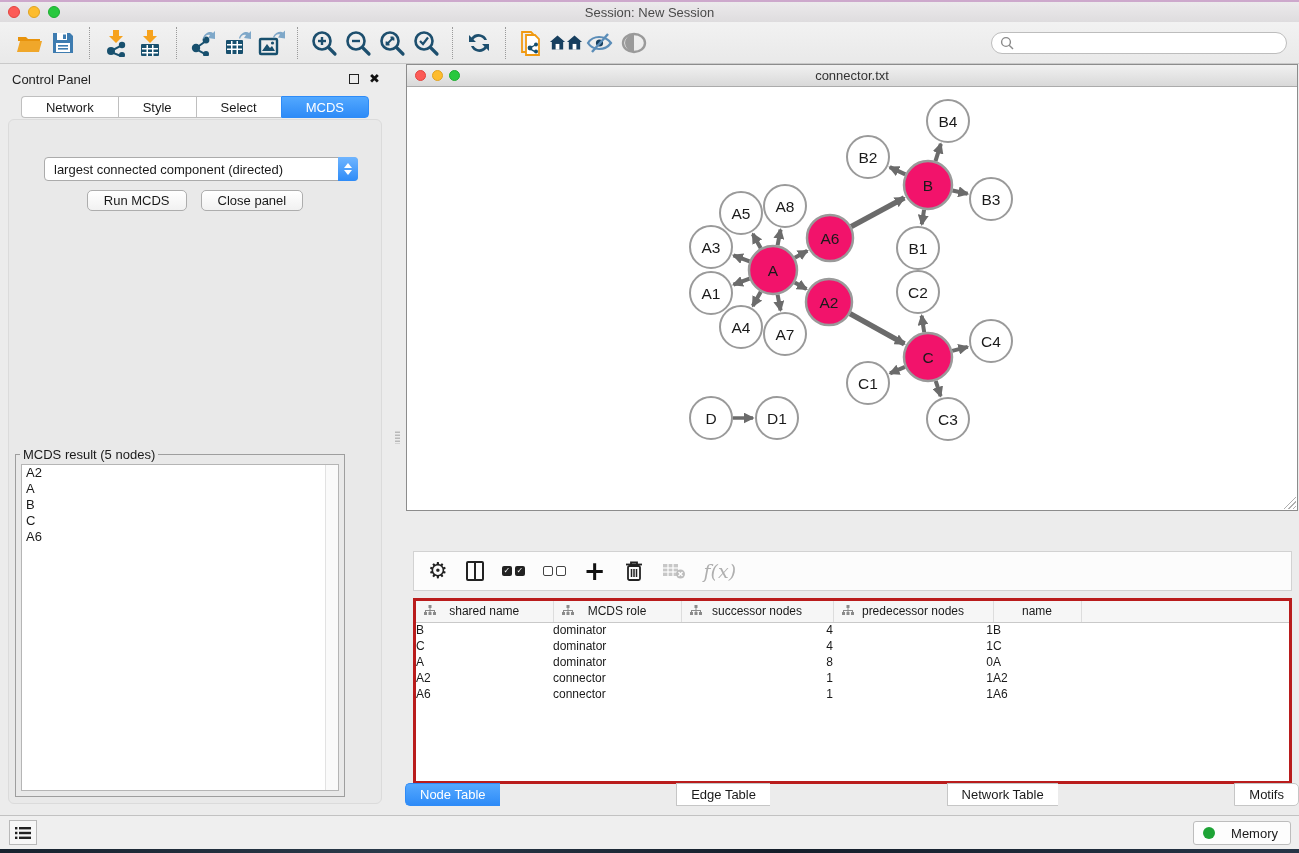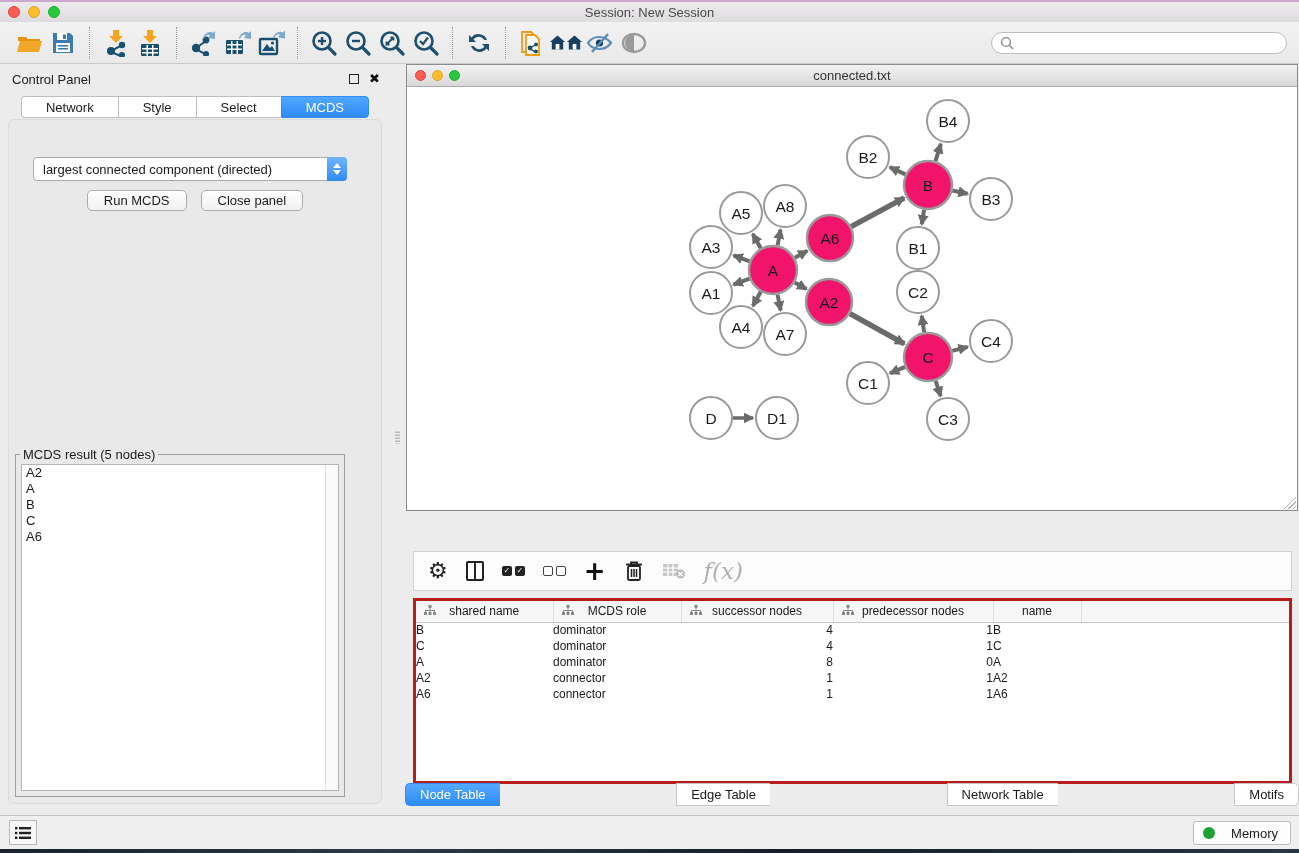--- a/index.html
+++ b/index.html
@@ -40,21 +40,21 @@
   .close-ic { font-size:13px; font-weight:bold; color:#111; line-height:10px; font-family:"DejaVu Sans",sans-serif; }
   .cp-tabs { position:absolute; top:32px; left:0; width:100%; display:flex; justify-content:center; }
   .cp-tab { height:22px; padding:0 24px; background:#fff; border:1px solid #BFBFBF; border-right:none;
     display:flex; align-items:center; font-size:13px; }
   .cp-tab:first-child { border-radius:4px 0 0 4px; }
   .cp-tab:last-child { border-right:1px solid #BFBFBF; border-radius:0 4px 4px 0; }
   .cp-tab.selected { background:linear-gradient(#52A8FF,#2E8BF7); color:#fff; border-color:#2E8BF7; }
   .cp-content { position:absolute; left:8px; top:55px; width:374px; height:685px;
     background:#E9E9E9; border:1px solid #DBDBDB; border-radius:6px; }
   .opt-label { text-align:center; margin-top:14px; font-size:13px; }
-  .select-box { position:absolute; left:24px; top:37px; width:314px; height:24px; background:#fff;
+  .select-box { position:absolute; left:35px; top:37px; width:314px; height:24px; background:#fff;
     border:1px solid #ABABAB; border-radius:4px; display:flex; align-items:center; }
   .select-box .sel-text { flex:1; padding-left:9px; font-size:13px; white-space:nowrap; overflow:hidden; }
   .select-box .stepper { width:20px; height:24px; margin-right:-1px; background:linear-gradient(#6FB5FF,#2E8BF7);
     border-radius:0 4px 4px 0; display:flex; flex-direction:column; align-items:center; justify-content:center; gap:2px; }
   .stepper .tri { width:0; height:0; border-left:4px solid transparent; border-right:4px solid transparent; }
   .stepper .up { border-bottom:5px solid #fff; }
   .stepper .down { border-top:5px solid #fff; }
   .cp-buttons { position:absolute; top:70px; left:0; width:100%; display:flex; justify-content:center; gap:14px; }
   .btn { height:21px; padding:0 16px; background:linear-gradient(#FFFFFF,#F1F1F1); border:1px solid #ADADAD;
     border-radius:5px; font-size:13px; display:flex; align-items:center; }
@@ -89,21 +89,21 @@
     border:1px solid #D2D2D2; display:flex; align-items:center; padding:0 14px; gap:18px; }
   .tp-ic { display:flex; align-items:center; justify-content:center; height:26px; }
   .gear { font-family:"DejaVu Sans",sans-serif; font-size:22px; color:#222; line-height:22px; }
   .cols-ic { width:18px; height:20px; border:2px solid #222; border-radius:2px; display:flex; }
   .cols-ic span { flex:1; }
   .cols-ic span:first-child { border-right:2px solid #222; }
   .chk-pair { display:flex; gap:3px; }
   .chk { width:10px; height:10px; background:#222; color:#fff; font-size:8px; line-height:10px; text-align:center; border-radius:2px; }
   .unchk { width:10px; height:10px; border:1.5px solid #444; border-radius:2px; background:#fff; }
   .plus-ic { font-size:26px; font-weight:bold; color:#111; line-height:24px; font-family:"DejaVu Sans",sans-serif; }
-  .fx { font-family:"DejaVu Serif", serif; font-style:italic; font-size:23px; color:#AFAFAF; }
+  .fx { font-family:"DejaVu Serif", serif; font-style:italic; font-size:19px; color:#AFAFAF; }
   .tbl-wrap { position:absolute; left:8px; top:78px; width:879px; height:186px; background:#fff; border:3px solid #b91c1c; overflow:hidden; }
   table.datatable { border-collapse:collapse; table-layout:fixed; width:879px; font-size:12px; }
   table.datatable th { height:21px; background:#F6F6F6; border-bottom:1px solid #C9C9C9; border-right:1px solid #DDDDDD;
     font-weight:normal; font-size:12px; text-align:center; position:relative; }
   table.datatable th .sitemap { position:absolute; left:8px; top:4px; }
   table.datatable td { height:16px; padding:0; font-size:12px; white-space:nowrap; overflow:hidden; }
   td.c0 { padding-left:12px; }
   td.c1 { padding-left:14px; }
   td.c2 { text-align:right; padding-right:16px; }
   td.c3 { text-align:right; padding-right:14px; }
@@ -348,21 +348,21 @@
 
     <div class="rightside">
 
       <div class="netframe">
         <div class="net-titlebar">
           <div class="traffic">
             <div class="light red"></div>
             <div class="light yellow"></div>
             <div class="light green"></div>
           </div>
-          <div class="title">connected.txt</div>
+          <div class="title">connector.txt</div>
         </div>
         <div class="net-canvas">
           <svg id="graph" width="890" height="423" viewBox="0 0 890 423">
               <defs>
                 <marker id="arrow" viewBox="0 0 10 10" refX="8.5" refY="5" markerWidth="11" markerHeight="11" markerUnits="userSpaceOnUse" orient="auto">
                   <path d="M0,0 L10,5 L0,10 Z" fill="#6B6B6B"></path>
                 </marker>
               </defs>
               <line x1="353.761631082309" y1="161.20040536536297" x2="345.74883416098334" y2="146.92761084925155" stroke="#6B6B6B" stroke-width="4" marker-end="url(#arrow)"></line>
               <line x1="370.60721337625466" y1="158.42819532664194" x2="373.57707515879554" y2="142.58893248642372" stroke="#6B6B6B" stroke-width="4" marker-end="url(#arrow)"></line>

